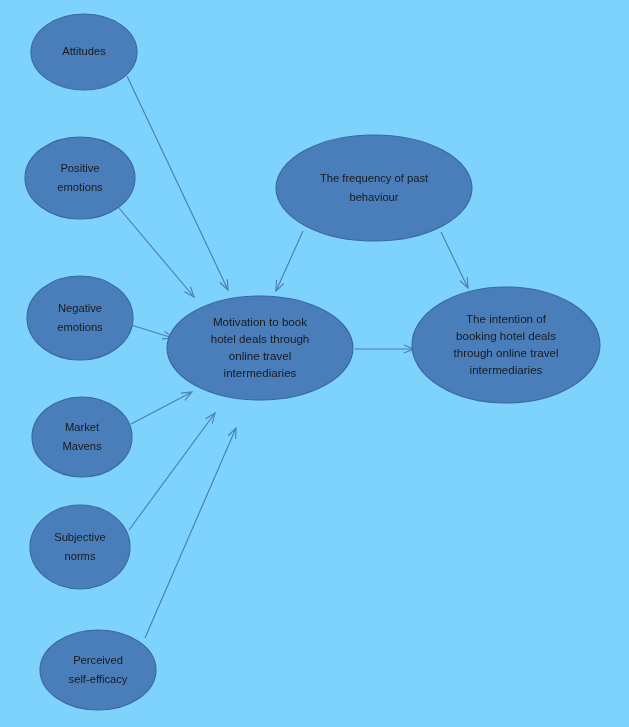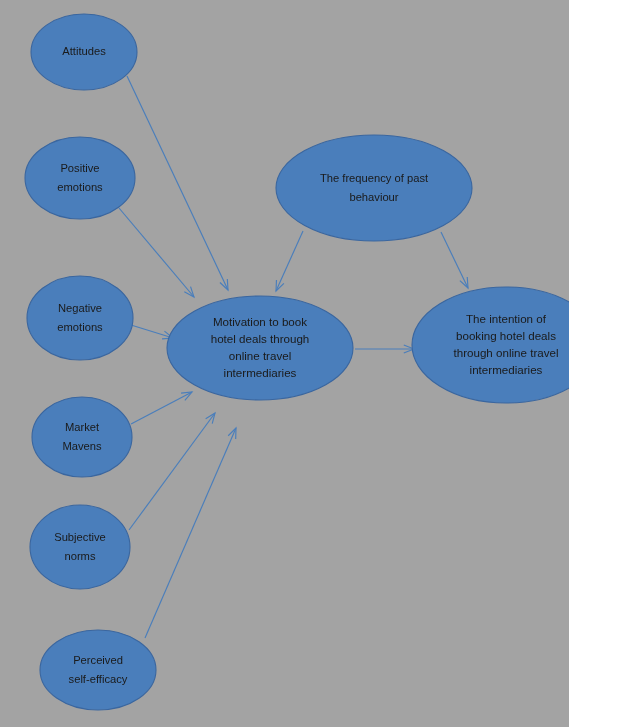--- a/index.html
+++ b/index.html
@@ -5,23 +5,23 @@
   html, body {
     margin: 0;
     padding: 0;
     background: #ffffff;
   }
   body {
     font-family: "Liberation Sans", sans-serif;
   }
   #canvas {
     position: relative;
-    width: 569px;
+    width: 629px;
     height: 727px;
-    background: #a3a3a3;
+    background: #7dd3fc;
     overflow: hidden;
   }
   #diagram-svg {
     position: absolute;
     left: 0;
     top: 0;
     width: 629px;
     height: 727px;
   }
   .node-ellipse {

